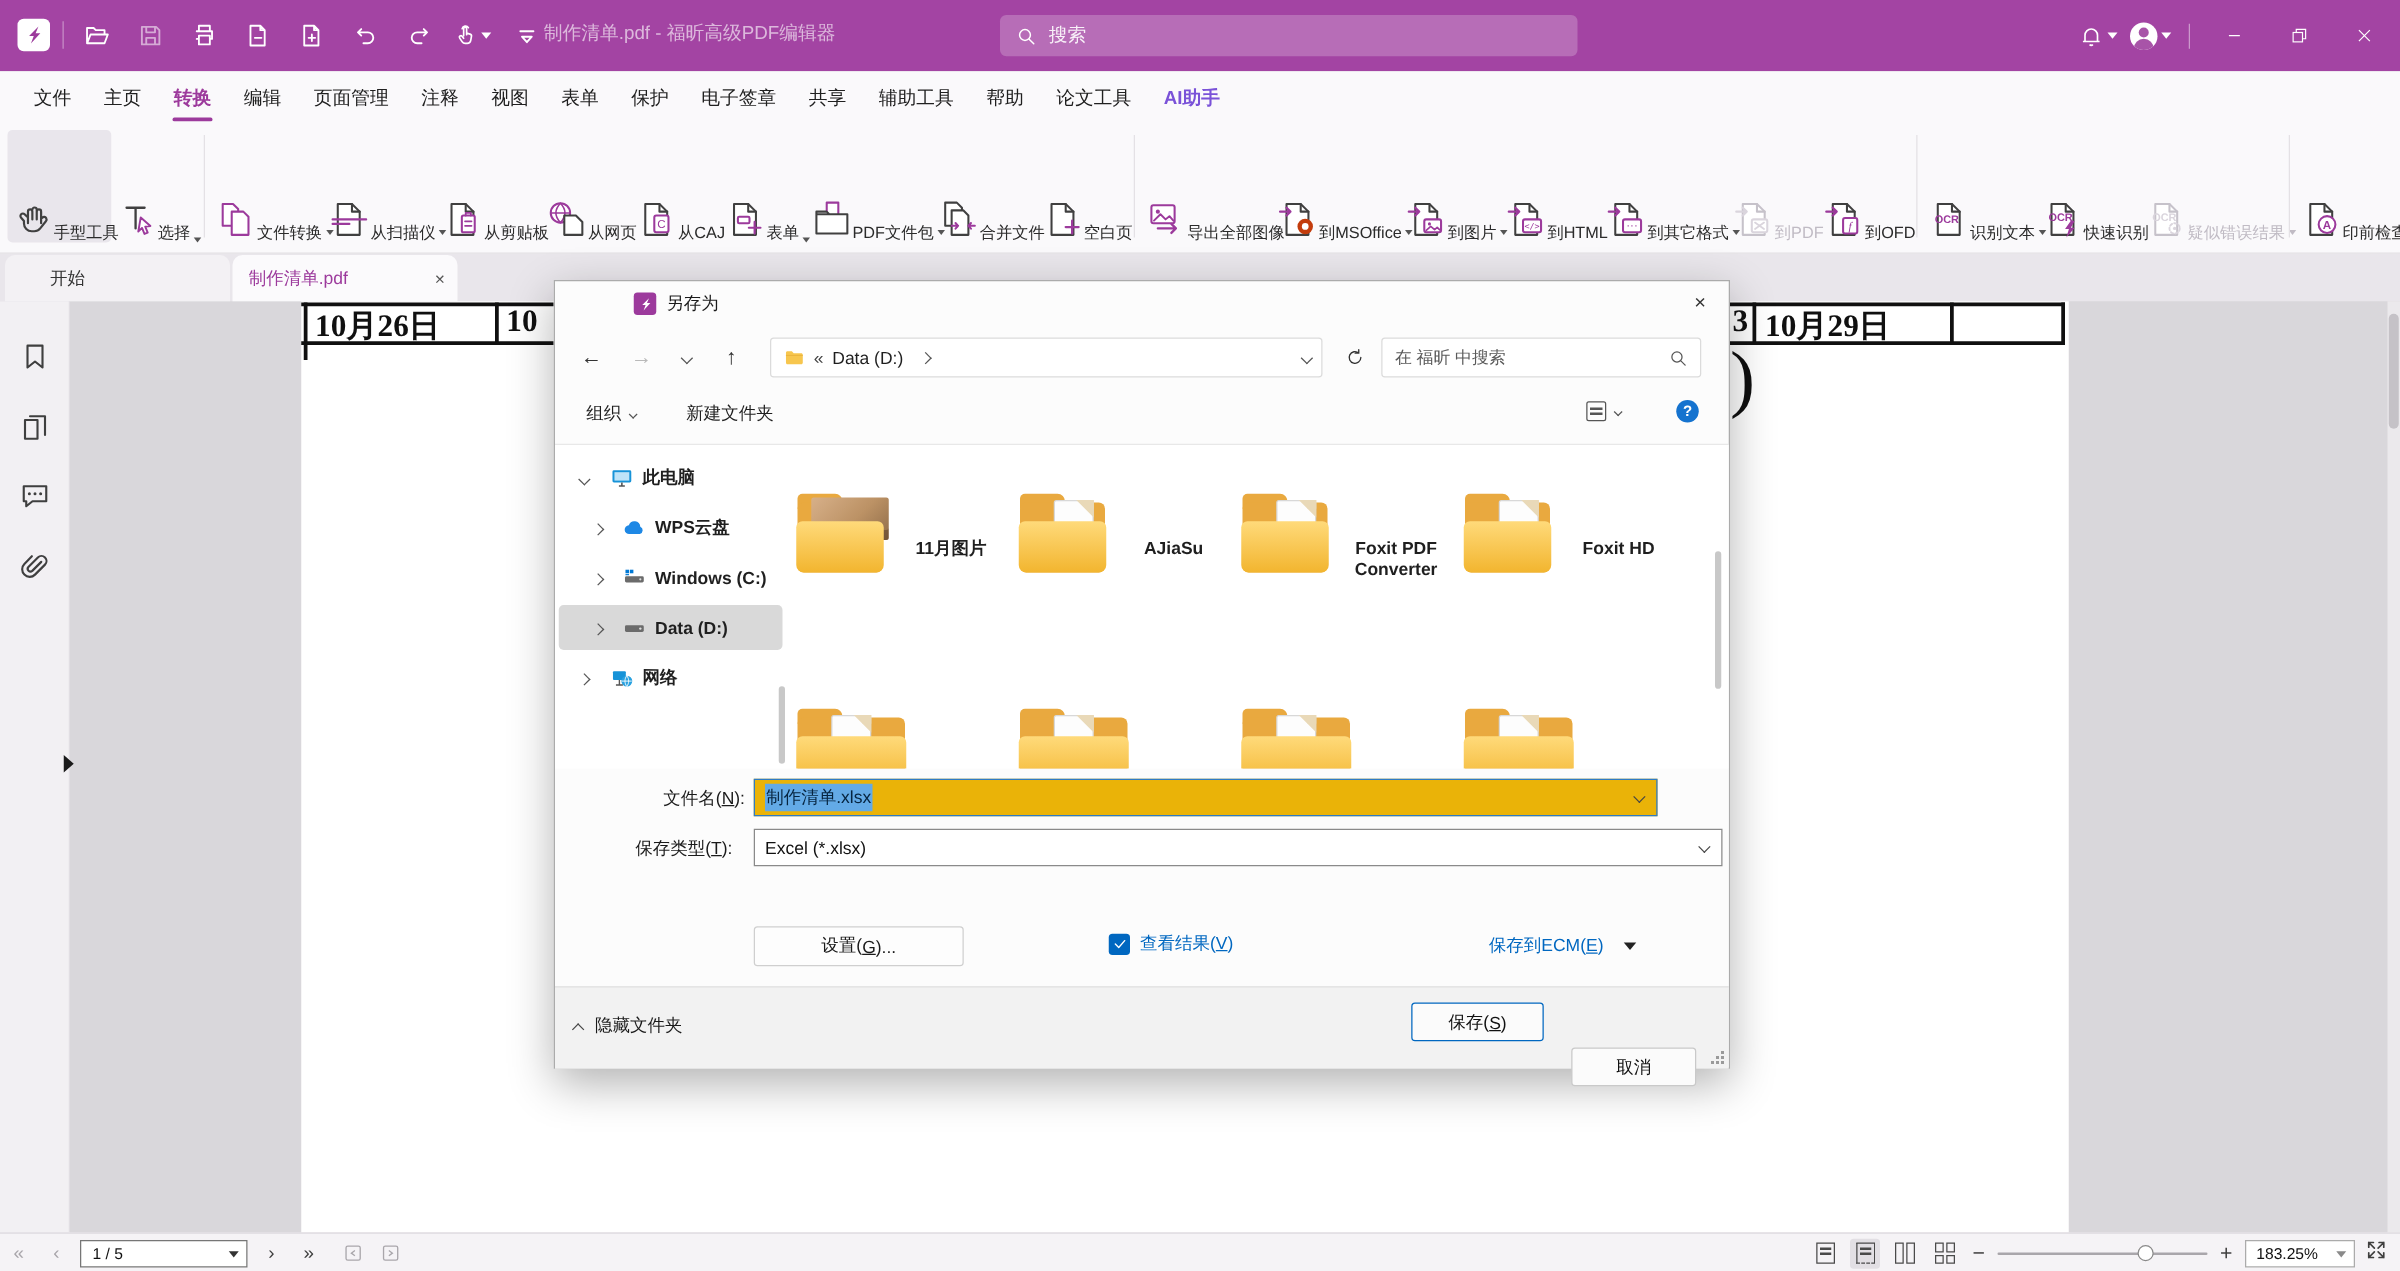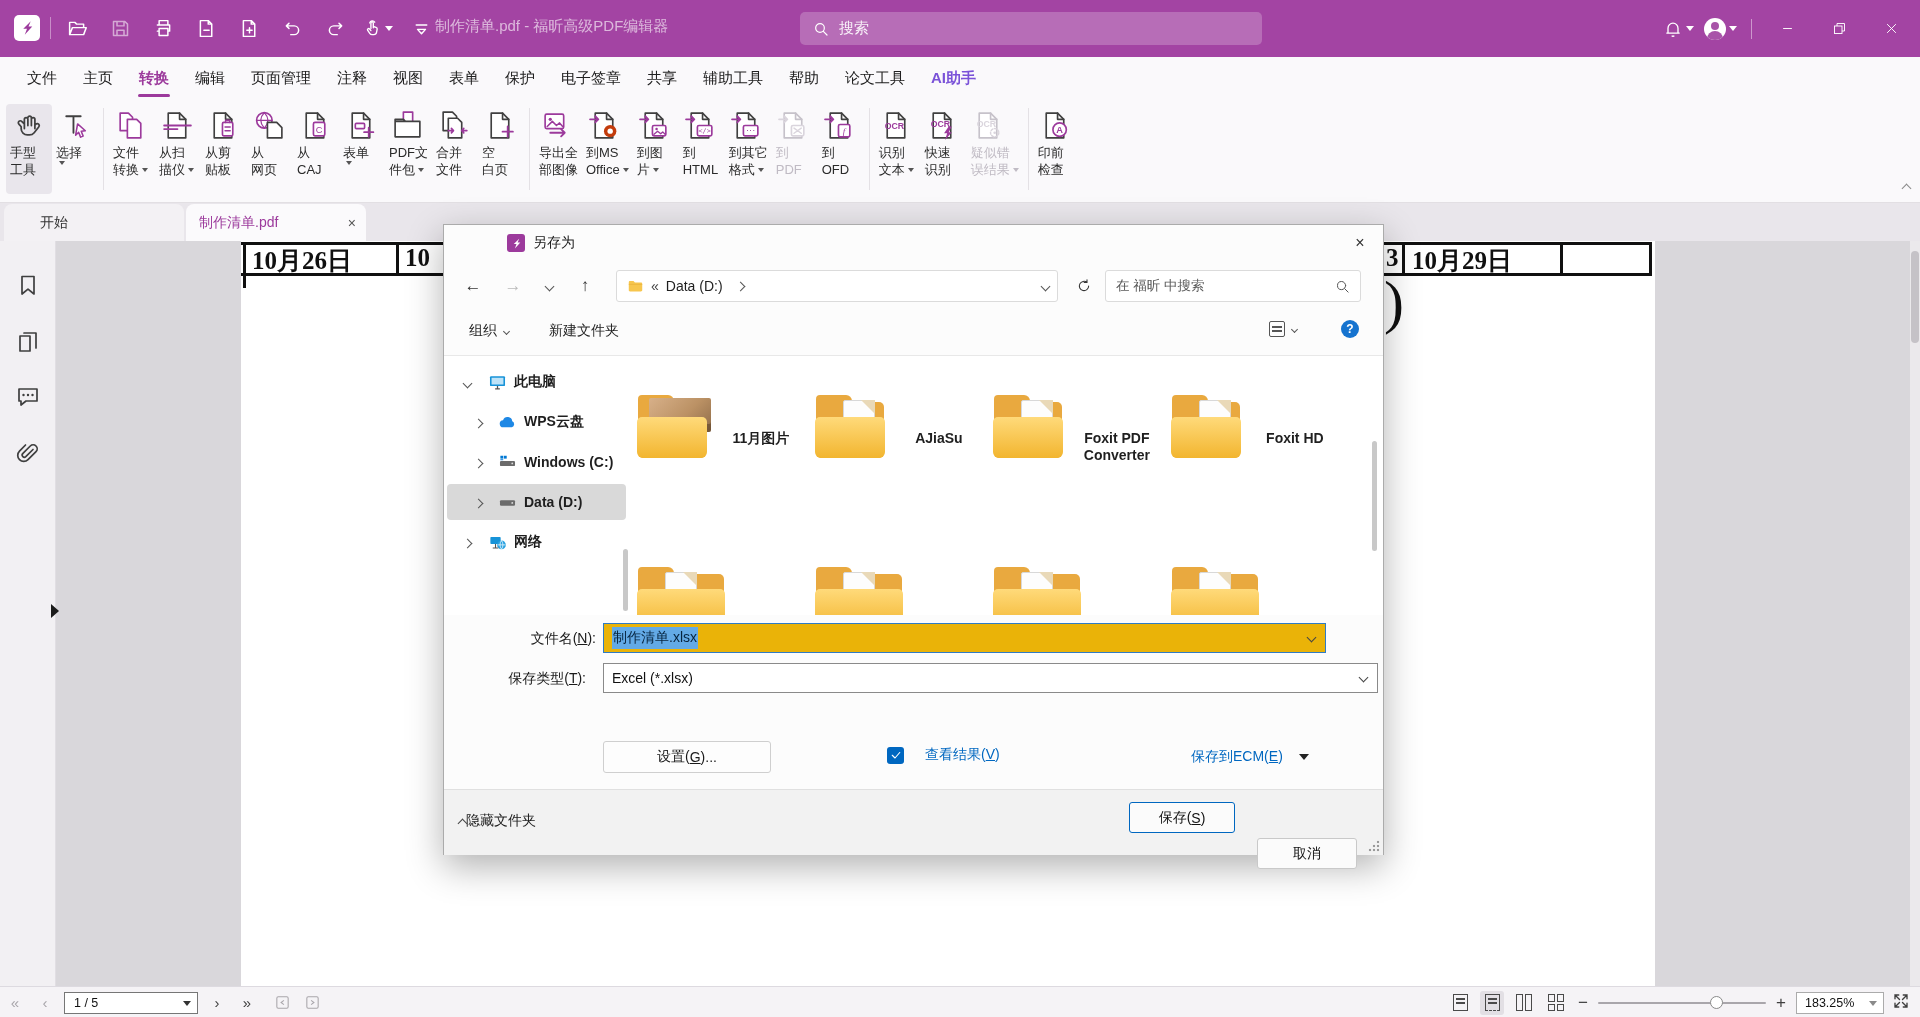--- a/index.html
+++ b/index.html
@@ -30,21 +30,21 @@
 
   
   .menubar{position:absolute;left:0;top:57px;width:1920px;height:43px;background:#FAF9FB;display:flex;align-items:center;padding-left:14px;gap:0;}
   .menu-item{padding:0 13px;font-size:15px;color:#202020;height:43px;display:flex;align-items:center;position:relative;font-weight:500;}
   .menu-item.active{color:#9C3A9C;font-weight:700;}
   .menu-item.active::after{content:"";position:absolute;left:12px;right:12px;bottom:3px;height:3px;border-radius:2px;background:#9C3A9C;}
   .menu-item.colored{color:#7A52D8;font-weight:700;}
 
   
   .ribbon{position:absolute;left:0;top:100px;width:1920px;height:103px;background:#FAF9FB;border-bottom:1px solid #E2DFE3;display:flex;align-items:flex-start;padding:4px 0 0 6px;}
-  .rtool{min-width:46px;padding:2px 4px 0;height:90px;display:flex;flex-direction:column;align-items:flex-start;border-radius:4px;}
+  .rtool{min-width:46px;padding:2px 4px 0;height:90px;display:flex;flex-direction:row;align-items:flex-end;border-radius:4px;}
   .rtool.selected{background:#E9E6EC;}
   .rtool.disabled{opacity:1;}
   .rtool .ricon{width:36px;height:38px;display:flex;align-items:center;justify-content:center;}
   .rtool .ricon svg{width:33px;height:33px;stroke-linecap:round;stroke-linejoin:round;}
   .rtool.disabled{--s:#C6C2CA;--a:#DAD5DD;}
   .rtool .l{font-size:13px;line-height:17px;color:#2B2B2B;white-space:nowrap;display:flex;align-items:center;gap:3px;}
   .rtool.disabled .l{color:#C0BBC4;}
   .rtool .caret{width:0;height:0;border-left:3.5px solid transparent;border-right:3.5px solid transparent;border-top:4.5px solid #555;}
   .rtool.disabled .caret{border-top-color:#C0BBC4;}
   .rsep{width:1px;height:82px;background:#E4E1E5;margin:4px 5px 0;}
@@ -127,27 +127,27 @@
   .folder .fphoto{position:absolute;left:14px;top:6px;width:62px;height:34px;border-radius:2px;background:linear-gradient(135deg,#D7B089 0%,#BC9265 55%,#8F6C49 100%);box-shadow:inset 0 -8px 0 rgba(60,40,20,.35);}
   .folder .ffront{position:absolute;left:2px;right:2px;bottom:2px;height:41px;background:linear-gradient(180deg,#FFDA7A,#F2B52F);border-radius:5px 5px 6px 6px;}
 
   .fn-section{position:absolute;left:0;top:390px;width:100%;height:174px;background:#FCFCFC;}
   .flabel{position:absolute;font-size:14px;color:#1A1A1A;text-align:right;width:100px;}
   .fninput{position:absolute;left:159px;top:8px;width:723px;height:30px;border:1px solid #2F7BC4;background:#eab308;display:flex;align-items:center;padding:0 26px 0 8px;font-size:14px;}
   .fninput .selhl{background:#63AAE6;color:#06243F;padding:2px 1px;}
   .combo{position:absolute;left:159px;top:48px;width:775px;height:30px;border:1px solid #8A8A8A;background:#fff;display:flex;align-items:center;padding:0 26px 0 8px;font-size:14px;color:#111;}
   .combochev{position:absolute;color:#444;right:10px;top:10px;}
   .setbtn{position:absolute;left:159px;top:126px;width:168px;height:32px;border:1px solid #CFCFCF;border-radius:3px;background:#FDFDFD;display:flex;align-items:center;justify-content:center;font-size:14px;color:#1A1A1A;}
-  .chkrow{position:absolute;left:443px;top:131px;display:flex;align-items:center;gap:21px;font-size:14px;color:#0067C0;}
+  .chkrow{position:absolute;left:443px;top:131px;display:flex;align-items:center;gap:8px;font-size:14px;color:#0067C0;}
   .chkbox{width:17px;height:17px;background:#0067C0;border-radius:3px;display:flex;align-items:center;justify-content:center;}
   .chkbox svg{width:12px;height:12px;stroke:#fff;fill:none;stroke-width:2.2;stroke-linecap:round;stroke-linejoin:round;}
   .ecm{position:absolute;left:747px;top:133px;display:flex;align-items:center;gap:16px;font-size:14px;color:#0067C0;}
   .ecm .tri{width:0;height:0;border-left:5px solid transparent;border-right:5px solid transparent;border-top:6px solid #222;}
   .dlg-footer{position:absolute;left:0;top:564px;width:100%;height:66px;background:#F2F2F2;border-top:1px solid #E0E0E0;}
-  .hidefolders{position:absolute;left:15px;top:22px;display:flex;align-items:center;font-size:14px;color:#1A1A1A;}
+  .hidefolders{position:absolute;left:15px;top:22px;display:flex;align-items:center;gap:10px;font-size:14px;color:#1A1A1A;}
   .hidefolders .chev{color:#444;margin-top:4px;}
   .btn{position:absolute;top:12px;height:31px;border-radius:3px;background:#FBFBFB;display:flex;align-items:center;justify-content:center;font-size:14px;color:#111;}
   .btn.save{left:685px;width:106px;border:1px solid #0067C0;}
   .btn.cancel{left:813px;width:100px;border:1px solid #C9C9C9;margin-top:36px;}
   .grip{position:absolute;right:3px;bottom:3px;width:12px;height:12px;background:
     radial-gradient(circle at 2px 10px,#9a9a9a 1.2px,transparent 1.6px),
     radial-gradient(circle at 6px 10px,#9a9a9a 1.2px,transparent 1.6px),
     radial-gradient(circle at 10px 10px,#9a9a9a 1.2px,transparent 1.6px),
     radial-gradient(circle at 6px 6px,#9a9a9a 1.2px,transparent 1.6px),
     radial-gradient(circle at 10px 6px,#9a9a9a 1.2px,transparent 1.6px),

